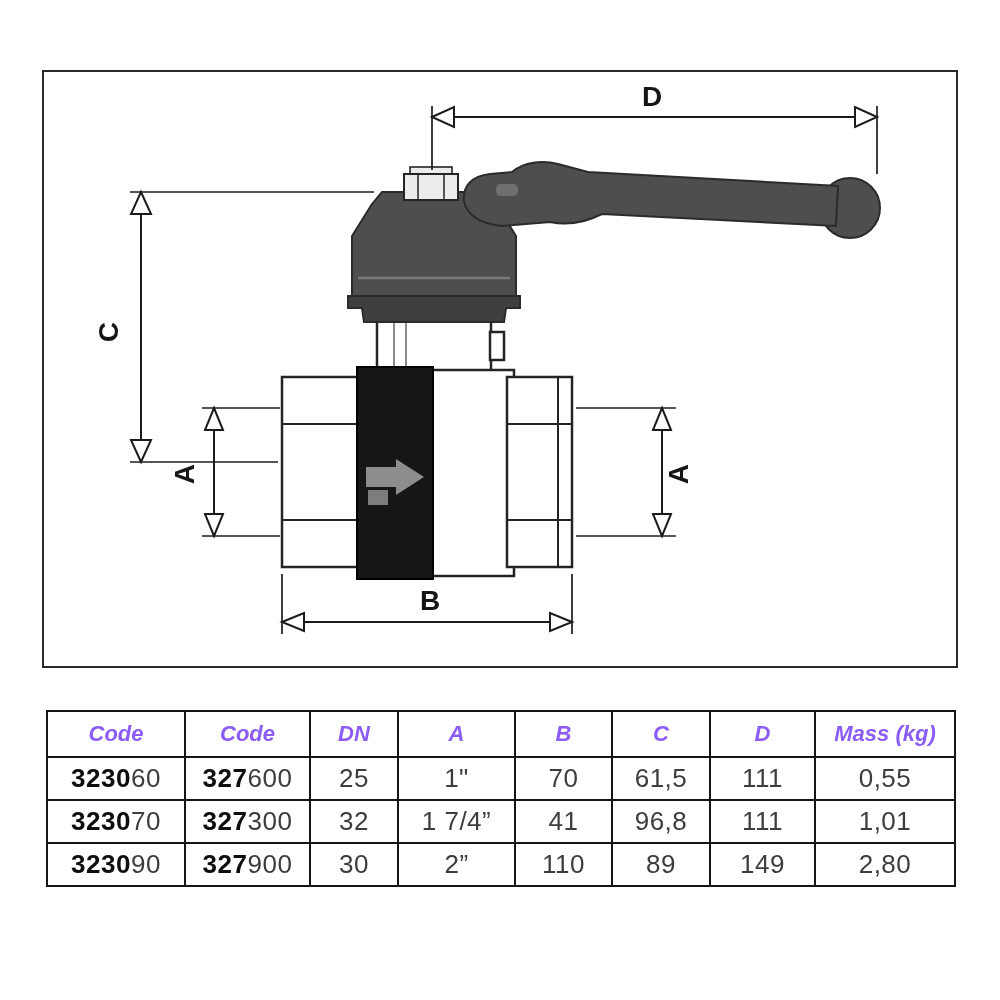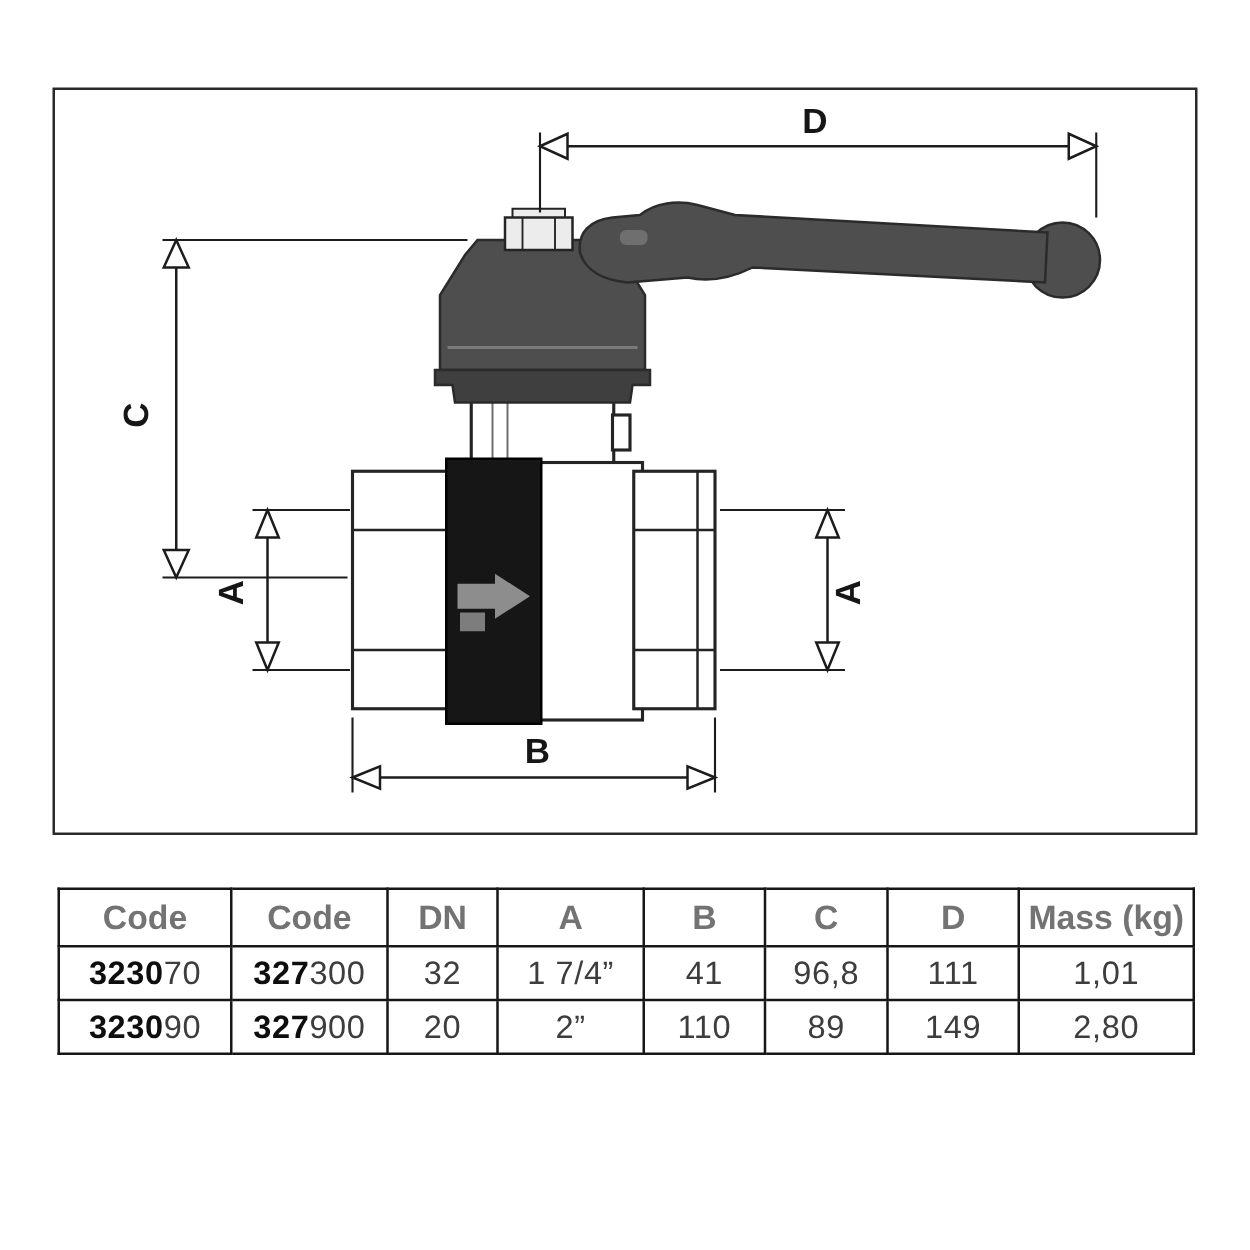--- a/index.html
+++ b/index.html
@@ -15,21 +15,21 @@
   .thinline { stroke:#242424; stroke-width:2; fill:none; }
   .faint    { stroke:#6f6f6f; stroke-width:1.6; fill:none; }
   .dimline  { stroke:#1c1c1c; stroke-width:2; fill:none; }
   .extline  { stroke:#1c1c1c; stroke-width:1.7; fill:none; }
   .dimhead  { fill:#ffffff; stroke:#1c1c1c; stroke-width:2; stroke-linejoin:miter; }
   .dimtext  { font-family:"Liberation Sans", sans-serif; font-size:28px; font-weight:bold; fill:#161616; }
 
   .spec-table { position:absolute; left:46px; top:710px; width:908px;
     border-collapse:collapse; table-layout:fixed; background:#fff; }
   .spec-table th, .spec-table td { border:2px solid #161616; text-align:center; vertical-align:middle; overflow:hidden; }
-  .spec-table th { height:46px; font-size:27px; font-weight:bold; color:#737373; }
+  .spec-table th { height:46px; font-size:22px; font-weight:bold; color:#8b5cf6;font-style:italic; }
   .spec-table td { height:43px; font-size:26px; font-weight:400; color:#3d3d3d; letter-spacing:0.5px; }
   .spec-table td b { font-weight:bold; color:#0e0e0e; }
 </style>
 </head>
 <body>
 
 <div class="diagram-box">
   <svg viewBox="0 0 912 594" xmlns="http://www.w3.org/2000/svg">
 
     <g>
@@ -147,33 +147,43 @@
       <th>DN</th>
       <th>A</th>
       <th>B</th>
       <th>C</th>
       <th>D</th>
       <th>Mass (kg)</th>
     </tr>
   </thead>
   <tbody>
     <tr>
+      <td><b>3230</b><span>60</span></td>
+      <td><b>327</b><span>600</span></td>
+      <td>25</td>
+      <td>1"</td>
+      <td>70</td>
+      <td>61,5</td>
+      <td>111</td>
+      <td>0,55</td>
+    </tr>
+    <tr>
       <td><b>3230</b><span>70</span></td>
       <td><b>327</b><span>300</span></td>
       <td>32</td>
       <td>1 7/4”</td>
       <td>41</td>
       <td>96,8</td>
       <td>111</td>
       <td>1,01</td>
     </tr>
     <tr>
       <td><b>3230</b><span>90</span></td>
       <td><b>327</b><span>900</span></td>
-      <td>20</td>
+      <td>30</td>
       <td>2”</td>
       <td>110</td>
       <td>89</td>
       <td>149</td>
       <td>2,80</td>
     </tr>
   </tbody>
 </table>
 
 </body></html>

